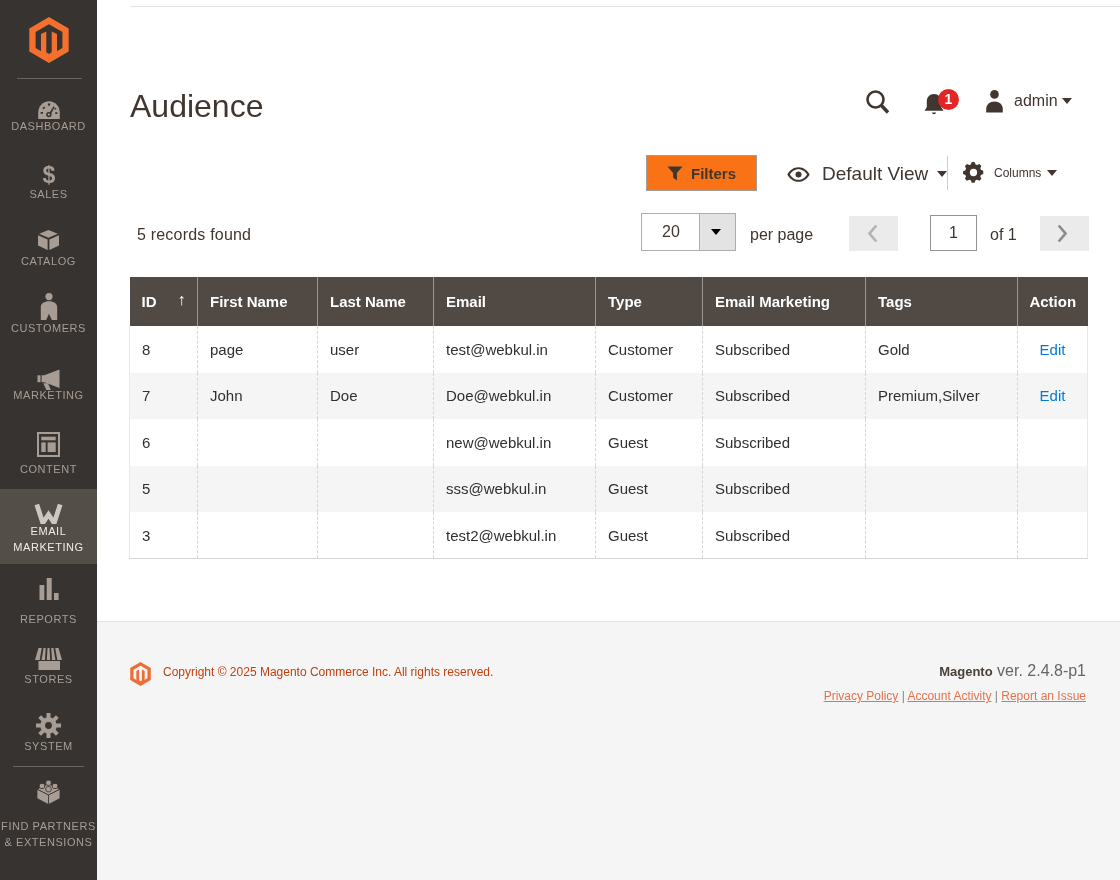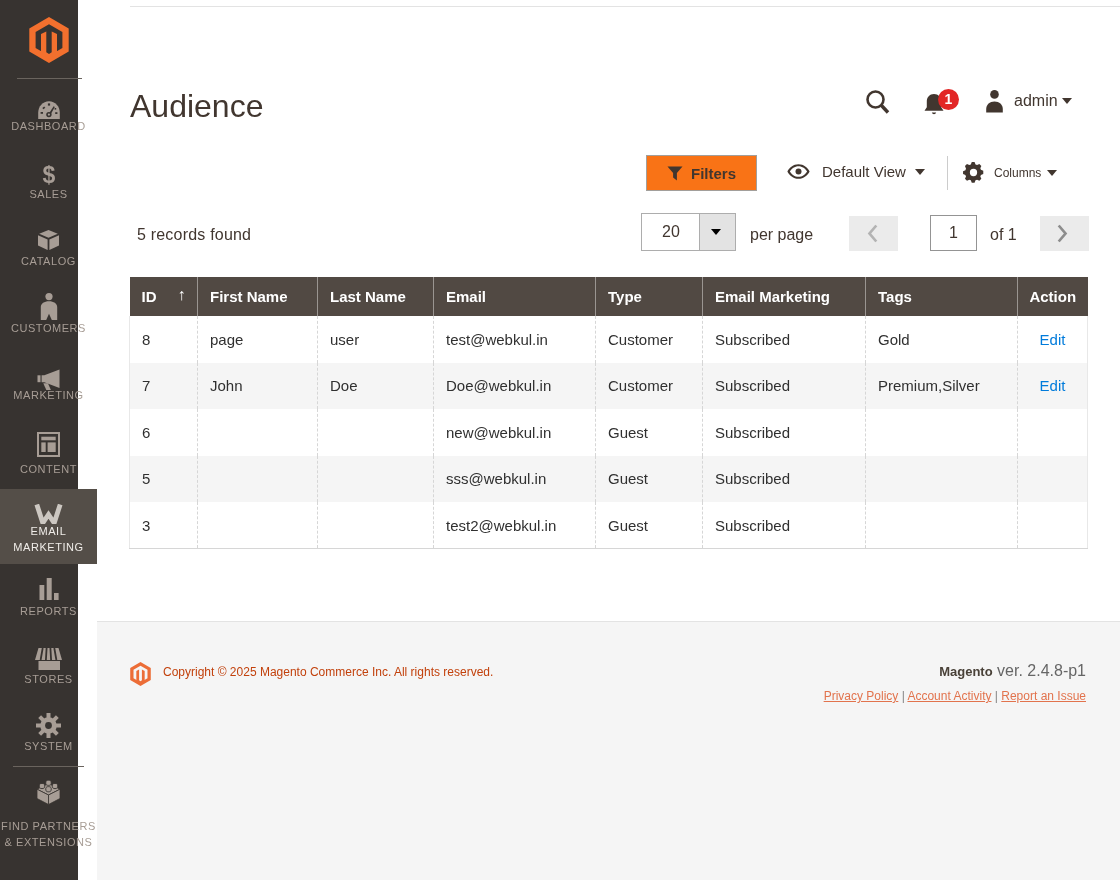--- a/index.html
+++ b/index.html
@@ -1,53 +1,53 @@
 <!DOCTYPE html>
 <html><head>
 <meta charset="utf-8">
 <style>
 * { margin:0; padding:0; box-sizing:border-box; }
 html,body { width:1120px; height:880px; background:#fff; font-family:"Liberation Sans",sans-serif; color:#41362f; overflow:hidden; }
 #page { position:relative; width:1120px; height:880px; }
 
-#sidebar { position:absolute; left:0; top:0; width:78px; height:880px; background:#373330; }
+#sidebar { position:absolute; left:0; top:0; width:97px; height:880px; background:#373330; }
 .mi { position:absolute; width:97px; text-align:center; color:#a79d95; }
 .mi svg { display:block; margin:0 auto; }
 .mi .lbl { margin-top:0; font-size:11px; line-height:16px; letter-spacing:.55px; }
 #mi-sel { position:absolute; left:0; top:489px; width:97px; height:75px; background:#544e48; }
 .divider { position:absolute; height:1px; background:#6a645e; }
 
 #main { position:absolute; left:97px; top:0; width:1023px; height:880px; background:#fff;padding-left:20px; }
 #topline { position:absolute; left:33px; top:6px; width:990px; height:1px; background:#e3e3e3; }
 #title { position:absolute; left:33px; top:87px; font-size:32px; line-height:38px; color:#41362f; }
 .abs { position:absolute; }
 #badge { position:absolute; left:841px; top:89px; width:21px; height:21px; border-radius:50%; background:#e22626; color:#fff; font-size:14px; font-weight:bold; text-align:center; line-height:21px; }
 #admintxt { position:absolute; left:917px; top:92px; font-size:16px; line-height:18px; color:#41362f; }
 .caret { width:0; height:0; border-left:5.5px solid transparent; border-right:5.5px solid transparent; border-top:6.5px solid #41362f; }
 
 #filtersbtn { position:absolute; left:549px; top:155px; width:111px; height:36px; background:#f97316; border:1px solid #a29f9b; display:flex; align-items:center; justify-content:center; }
 #filtersbtn span { font-size:15px; font-weight:bold; color:#41362f; margin-left:8px; }
 #defview { position:absolute; left:690px; top:163px; display:flex; align-items:center; }
-#defview span { font-size:15px; color:#41362f; margin-left:12px; margin-right:9px; }
+#defview span { font-size:19px; color:#41362f; margin-left:12px; margin-right:9px; }
 #tsep { position:absolute; left:850px; top:156px; width:1px; height:34px; background:#ccc; }
 #colgroup { position:absolute; left:865px; top:161px; display:flex; align-items:center; }
 #colgroup span { font-size:12px; color:#41362f; margin-left:9px; margin-right:6px; }
 
 #records { position:absolute; left:40px; top:225px; font-size:16px; line-height:19px; color:#41362f; letter-spacing:.2px; }
 #psel { position:absolute; left:544px; top:213px; width:95px; height:38px; border:1px solid #adadad; background:#fff; }
 #psel .num { position:absolute; left:0; top:0; width:58px; height:36px; text-align:center; line-height:36px; font-size:16px; }
 #psel .arr { position:absolute; right:0; top:0; width:36px; height:36px; background:#e3e3e3; border-left:1px solid #adadad; }
 #psel .arr .caret { position:absolute; left:11px; top:15px; border-top-color:#000; }
 #perpage { position:absolute; left:653px; top:226px; font-size:16px; color:#41362f; }
 .pgbtn { position:absolute; top:216px; width:49px; height:35px; background:#ebebeb; }
 #pginput { position:absolute; left:833px; top:215px; width:47px; height:36px; border:1px solid #949494; background:#fff; text-align:center; line-height:34px; font-size:16px; }
 #of1 { position:absolute; left:893px; top:226px; font-size:16px; }
 
 #grid { position:absolute; left:32px; top:277px; width:958px; border-collapse:collapse; table-layout:fixed; }
-#grid th { background:#514943; color:#fff; font-size:15px; font-weight:bold; text-align:left; padding:0 0 0 12px; height:39px; border-left:1px solid rgba(255,255,255,.42); }
+#grid th { background:#514943; color:#fff; font-size:15px; font-weight:bold; text-align:left; padding:0 0 0 12px; height:49px; border-left:1px solid rgba(255,255,255,.42); }
 #grid th:first-child { border-left:none; }
 #grid td { font-size:15px; color:#303030; padding:0 0 0 12px; height:46.5px; border-left:1px dashed #d6d6d6; background:#fff; }
 #grid td:first-child { border-left:1px solid #e8e8e8; }
 #grid td:last-child { border-right:1px solid #e8e8e8; }
 #grid tr.alt td { background:#f5f5f5; }
 #grid tr:last-child td { border-bottom:1px solid #d6d6d6; }
 #grid .act { text-align:center; padding:0; }
 #grid a { color:#007bdb; text-decoration:none; }
 .sortarr { font-size:16px; margin-left:21px; font-weight:normal; position:relative; top:-2px; color:#fff; }
 
@@ -276,21 +276,21 @@
           <path d="M2.8 0.5 8.8 19 14.5 10.5 20.2 19 26.2 0.5" fill="none" stroke="#ccc7c1" stroke-width="4.8"></path>
         </svg>
       <div class="lbl" style="margin-top:-1px">EMAIL<br>MARKETING</div>
     </div>
     <div class="mi" style="top:578px">
       <svg width="22" height="22" viewBox="0 0 22 22" fill="#a79d95">
           <rect x="1.5" y="7" width="4.8" height="15"></rect>
           <rect x="8.7" y="0" width="5" height="22"></rect>
           <rect x="16" y="15" width="4.6" height="7"></rect>
         </svg>
-      <div class="lbl" style="margin-top:3px">REPORTS</div>
+      <div class="lbl" style="margin-top:11px">REPORTS</div>
     </div>
     <div class="mi" style="top:648px">
       <svg width="27" height="22" viewBox="0 0 27 22" fill="#a79d95">
           <path d="M3.5 0h20l3.5 12H0z"></path>
           <g stroke="#373330" stroke-width="1.8">
             <path d="M7.7 0 5.6 12M11.6 0l-.7 12M15.4 0l.7 12M19.3 0l2.1 12"></path>
           </g>
           <rect x="3.5" y="13" width="21.5" height="9"></rect>
         </svg>
       <div class="lbl" style="margin-top:1px">STORES</div>

